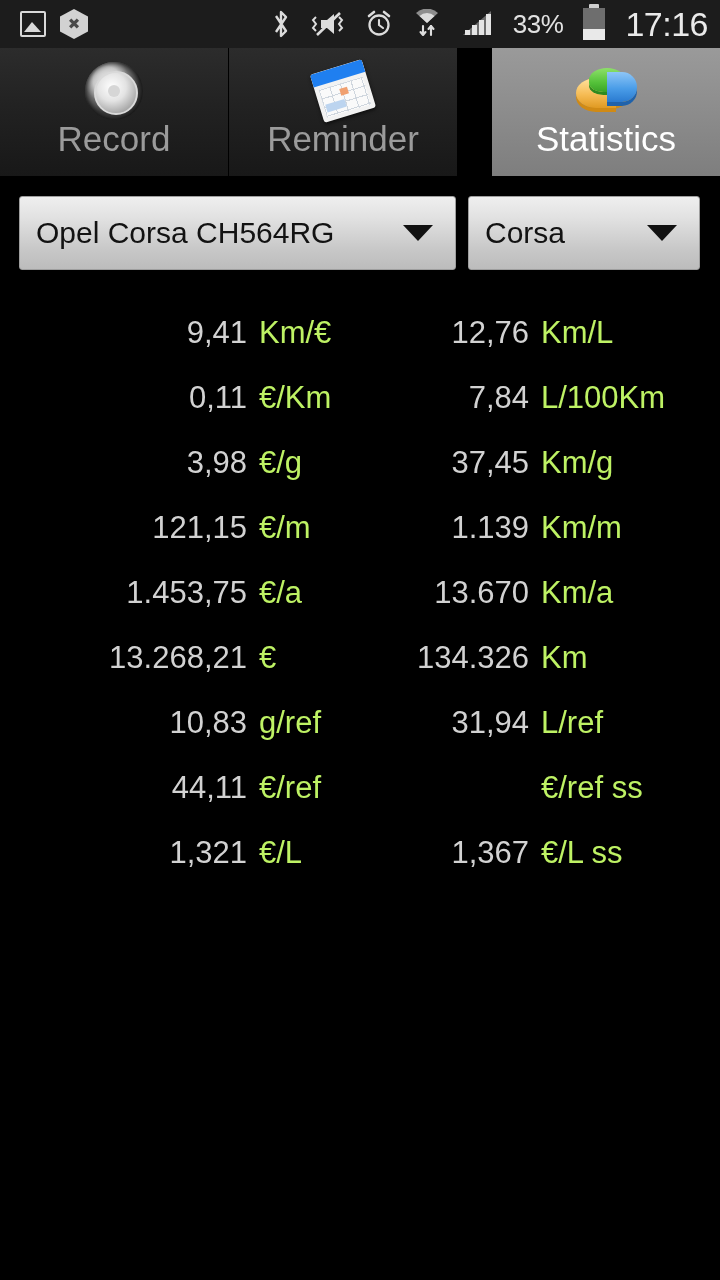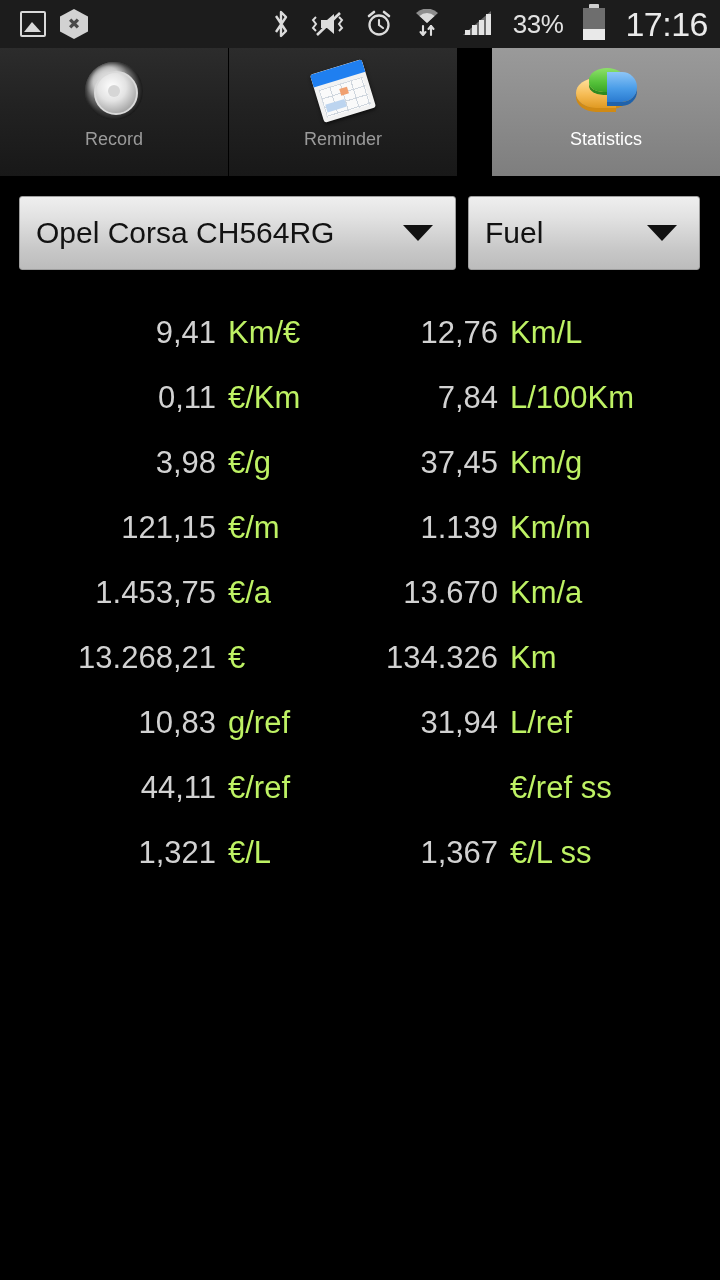--- a/index.html
+++ b/index.html
@@ -71,21 +71,21 @@
     padding-top:12px;
     background:linear-gradient(180deg,#2c2c2c 0%,#222 45%,#181818 100%);
     border-right:1px solid #000;
   }
   .tab:last-child{ border-right:none;margin-left:34px; }
   .tab.active{
     background:linear-gradient(180deg,#9a9a9a 0%,#8c8c8c 50%,#7e7e7e 100%);
   }
   .tab-icon{ width:74px; height:62px; position:relative; }
   .tab-label{
-    font-size:18px; color:#9b9b9b; line-height:30px; margin-top:2px;
+    font-size:35px; color:#9b9b9b; line-height:30px; margin-top:2px;
   }
   .tab.active .tab-label{ color:#ffffff; }
 
   
   .ico-wheel{
     position:absolute; left:8px; top:2px; width:58px; height:58px;
     border-radius:50%;
     background:radial-gradient(circle at 38% 32%, #e6e6e6 0%, #c9c9c9 26%, #6e6e6e 42%, #3a3a3a 60%, #242424 100%);
     box-shadow:inset 0 0 6px #000;
   }
@@ -163,21 +163,21 @@
   }
   .caret{
     margin-left:auto; margin-right:22px;
     width:0; height:0;
     border-left:15px solid transparent; border-right:15px solid transparent;
     border-top:16px solid #111;
   }
 
   
   .stats{ position:absolute; left:0; top:300px; width:720px; }
-  .srow{ height:65px; position:relative; }
+  .srow{ height:65px; position:relative;margin-left:31px; }
   .cell{ position:absolute; top:0; height:65px; display:flex; align-items:center; }
   .cell .val{
     font-size:31px; color:#d2d2d2; text-align:right;
     position:absolute; right:0; white-space:nowrap;
   }
   .cell .unit{
     font-size:31px; color:#bef264; position:absolute; left:0; white-space:nowrap;
   }
   .c-left-val{ left:0; width:216px; }
   .c-left-unit{ left:228px; width:180px; }
@@ -271,21 +271,21 @@
       <span class="tab-label">Statistics</span>
     </div>
   </div>
 
   <div class="spinner-row">
     <div class="spinner" id="spinner-vehicle">
       <span class="txt">Opel Corsa CH564RG</span>
       <span class="caret"></span>
     </div>
     <div class="spinner" id="spinner-type">
-      <span class="txt">Fuel</span>
+      <span class="txt">Corsa</span>
       <span class="caret"></span>
     </div>
   </div>
 
   <div class="stats" id="stats-grid">
       <div class="srow">
         <div class="cell c-left-val">
           <span class="val">9,41</span>
         </div>
         <div class="cell c-left-unit">

